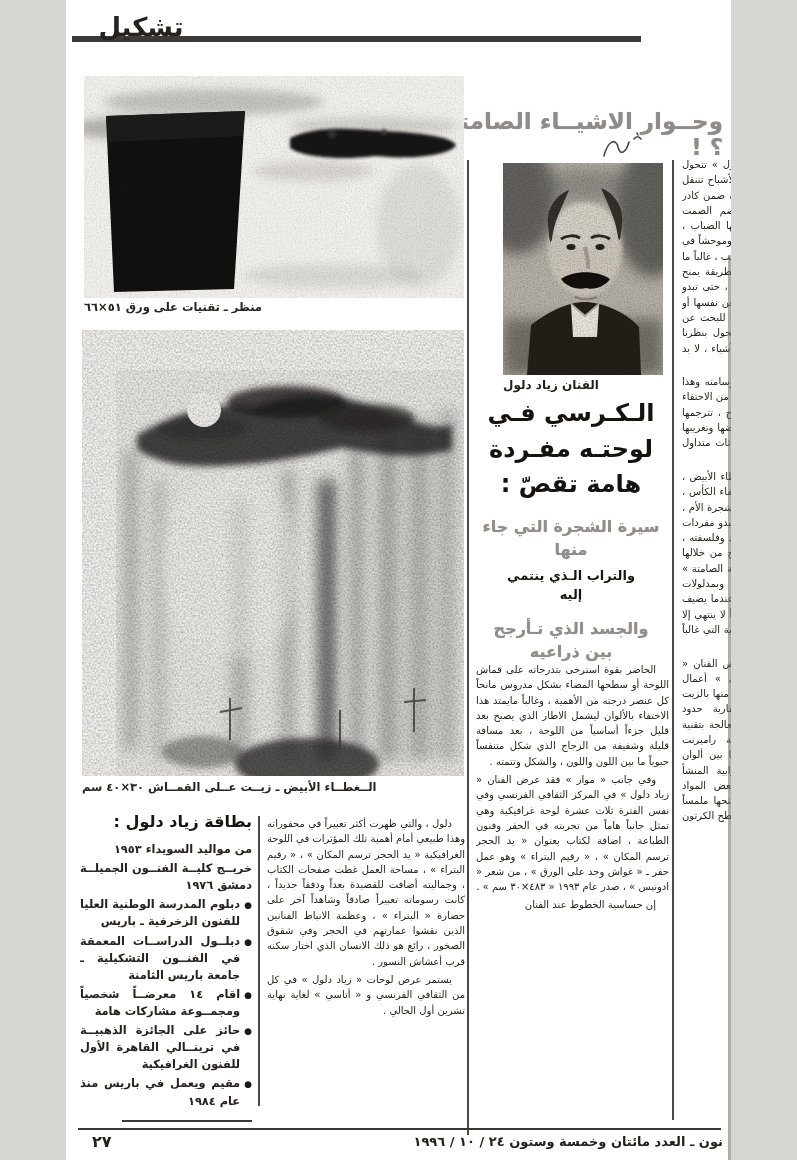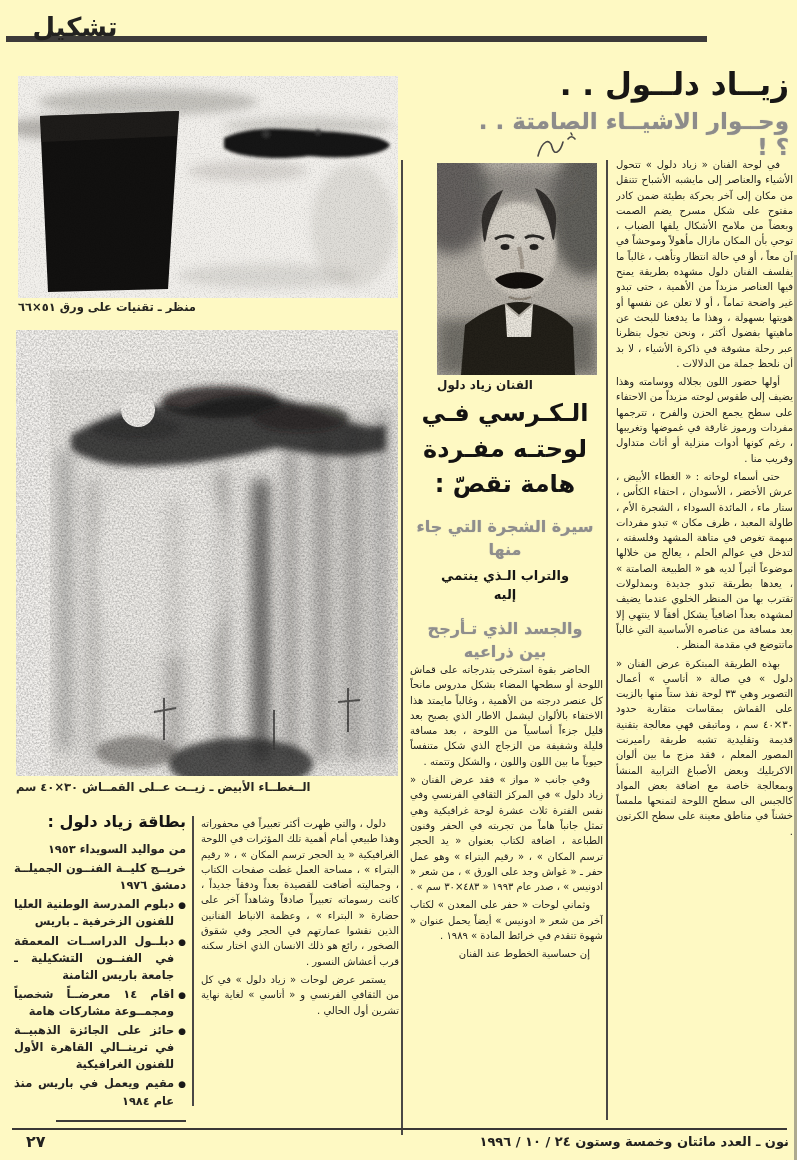--- a/index.html
+++ b/index.html
@@ -1,18 +1,18 @@
 <!DOCTYPE html>
 <html lang="ar" dir="rtl"><head>
 <meta charset="utf-8">
 <style>
   html,body{margin:0;padding:0;background:#d8d6d2;}
   .page{
-    position:relative;width:797px;height:1160px;margin:0 auto;
-    background:#fef9c3;overflow:hidden;
+    position:relative;width:665px;height:1160px;margin:0 auto;
+    background:#ffffff;overflow:hidden;
     font-family:"DejaVu Sans",sans-serif;color:#1c1c1c;direction:rtl;
   }
   
   .hdr-rule{position:absolute;background:#3d3b39;height:6px;top:36px;}
   .hdr-rule.main{right:90px;left:30px;}
   .hdr-rule.dash{left:6px;width:24px;}
   .section-label{
     position:absolute;top:12px;left:32px;width:86px;
     font-size:26px;font-weight:bold;text-align:center;letter-spacing:.5px;color:#232220;
   }
@@ -90,21 +90,20 @@
 </style>
 </head>
 <body>
 
 <div class="page">
 
   <div class="hdr-rule main"></div>
   <div class="hdr-rule dash"></div>
   <div class="section-label">تشكيل</div>
 
-  <div class="title-main">زيــاد دلــول . .</div>
   <div class="title-sub">وحــوار الاشيــاء الصامتة . . ؟ !</div>
 
   <div class="art1">
     <svg viewBox="0 0 380 222" preserveAspectRatio="none" aria-hidden="true">
       <defs>
         <filter id="a1n" x="0" y="0" width="100%" height="100%">
           <feTurbulence type="fractalNoise" baseFrequency="0.8" numOctaves="2" seed="4"></feTurbulence>
           <feColorMatrix type="matrix" values="0 0 0 0 0  0 0 0 0 0  0 0 0 0 0  0.7 0 0 0 -0.32"></feColorMatrix>
         </filter>
         <filter id="a1b">
@@ -253,21 +252,20 @@
     <p>في لوحة الفنان « زياد دلول » تتحول الأشياء والعناصر إلى مايشبه الأشباح تتنقل من مكان إلى آخر بحركة بطيئة ضمن كادر مفتوح على شكل مسرح يضم الصمت وبعضاً من ملامح الأشكال يلفها الضباب ، توحي بأن المكان مازال مأهولاً وموحشاً في آن معاً ، أو في حالة انتظار وتأهب ، غالباً ما يفلسف الفنان دلول مشهده بطريقة يمنح فيها العناصر مزيداً من الأهمية ، حتى تبدو غير واضحة تماماً ، أو لا تعلن عن نفسها أو هويتها بسهولة ، وهذا ما يدفعنا للبحث عن ماهيتها بفضول أكثر ، ونحن نجول بنظرنا عبر رحلة مشوقة في ذاكرة الأشياء ، لا بد أن نلحظ جملة من الدلالات .</p>
     <p>أولها حضور اللون بجلاله ووسامته وهذا يضيف إلى طقوس لوحته مزيداً من الاحتفاء على سطح يجمع الحزن والفرح ، تترجمها مفردات ورموز غارقة في غموضها وتغريبها ، رغم كونها أدوات منزلية أو أثاث متداول وقريب منا .</p>
     <p>حتى أسماء لوحاته : « الغطاء الأبيض ، عرش الأخضر ، الأسودان ، احتفاء الكأس ، ستار ماء ، المائدة السوداء ، الشجرة الأم ، طاولة المعبد ، ظرف مكان » تبدو مفردات مبهمة تغوص في متاهة المشهد وفلسفته ، لتدخل في عوالم الحلم ، يعالج من خلالها موضوعاً أثيراً لديه هو « الطبيعة الصامتة » ، يعدها بطريقة تبدو جديدة وبمدلولات تقترب بها من المنظر الخلوي عندما يضيف لمشهده بعداً اضافياً يشكل أفقاً لا ينتهي إلا بعد مسافة من عناصره الأساسية التي غالباً ماتتوضع في مقدمة المنظر .</p>
     <p>بهذه الطريقة المبتكرة عرض الفنان « دلول » في صالة « أتاسي » أعمال التصوير وهي ٣٣ لوحة نفذ ستاً منها بالزيت على القماش بمقاسات متقاربة حدود ٣٠×٤٠ سم ، وماتبقى فهي معالجة بتقنية قديمة وتقليدية تشبه طريقة راميرنت المصور المعلم ، فقد مزج ما بين ألوان الاكريليك وبعض الأصباغ الترابية المنشأ وبمعالجة خاصة مع اضافة بعض المواد كالجبس الى سطح اللوحة لتمنحها ملمساً خشناً في مناطق معينة على سطح الكرتون .</p>
 
   </div>
 
   <div class="bodycol col-mid">
     <p>الحاضر بقوة استرخى بتدرجاته على قماش اللوحة أو سطحها المضاء بشكل مدروس مانحاً كل عنصر درجته من الأهمية ، وغالباً مايمتد هذا الاختفاء بالألوان ليشمل الاطار الذي يصبح بعد قليل جزءاً أساسياً من اللوحة ، بعد مسافة قليلة وشفيفة من الزجاج الذي شكل متنفساً حيوياً ما بين اللون واللون ، والشكل وتتمته .</p>
     <p>وفي جانب « مواز » فقد عرض الفنان « زياد دلول » في المركز الثقافي الفرنسي وفي نفس الفترة ثلاث عشرة لوحة غرافيكية وهي تمثل جانباً هاماً من تجربته في الحفر وفنون الطباعة ، اضافة لكتاب بعنوان « يد الحجر ترسم المكان » ، « رقيم البتراء » وهو عمل حفر ـ « غواش وجد على الورق » ، من شعر « ادونيس » ، صدر عام ١٩٩٣ « ٤٨٣×٣٠ سم » .</p>
-    <p>وثماني لوحات « حفر على المعدن » لكتاب آخر من شعر « ادونيس » أيضاً يحمل عنوان « شهوة تتقدم في خرائط المادة » ١٩٨٩ .</p>
     <p>إن حساسية الخطوط عند الفنان</p>
   </div>
 
   <div class="bodycol col-left">
     <p>دلول ، والتي ظهرت أكثر تعبيراً في محفوراته وهذا طبيعي أمام أهمية تلك المؤثرات في اللوحة الغرافيكية « يد الحجر ترسم المكان » ، « رقيم البتراء » ، مساحة العمل غطت صفحات الكتاب ، وجماليته أضافت للقصيدة بعداً ودفقاً جديداً ، كانت رسوماته تعبيراً صادقاً وشاهداً آخر على حضارة « البتراء » ، وعظمة الانباط الفنانين الذين نقشوا عمارتهم في الحجر وفي شقوق الصخور ، رائع هو ذلك الانسان الذي اختار سكنه قرب أعشاش النسور .</p>
     <p>يستمر عرض لوحات « زياد دلول » في كل من الثقافي الفرنسي و « أتاسي » لغاية نهاية تشرين أول الحالي .</p>
   </div>
 
   <div class="bio">
     <div class="bio-title">بطاقة زياد دلول :</div>

